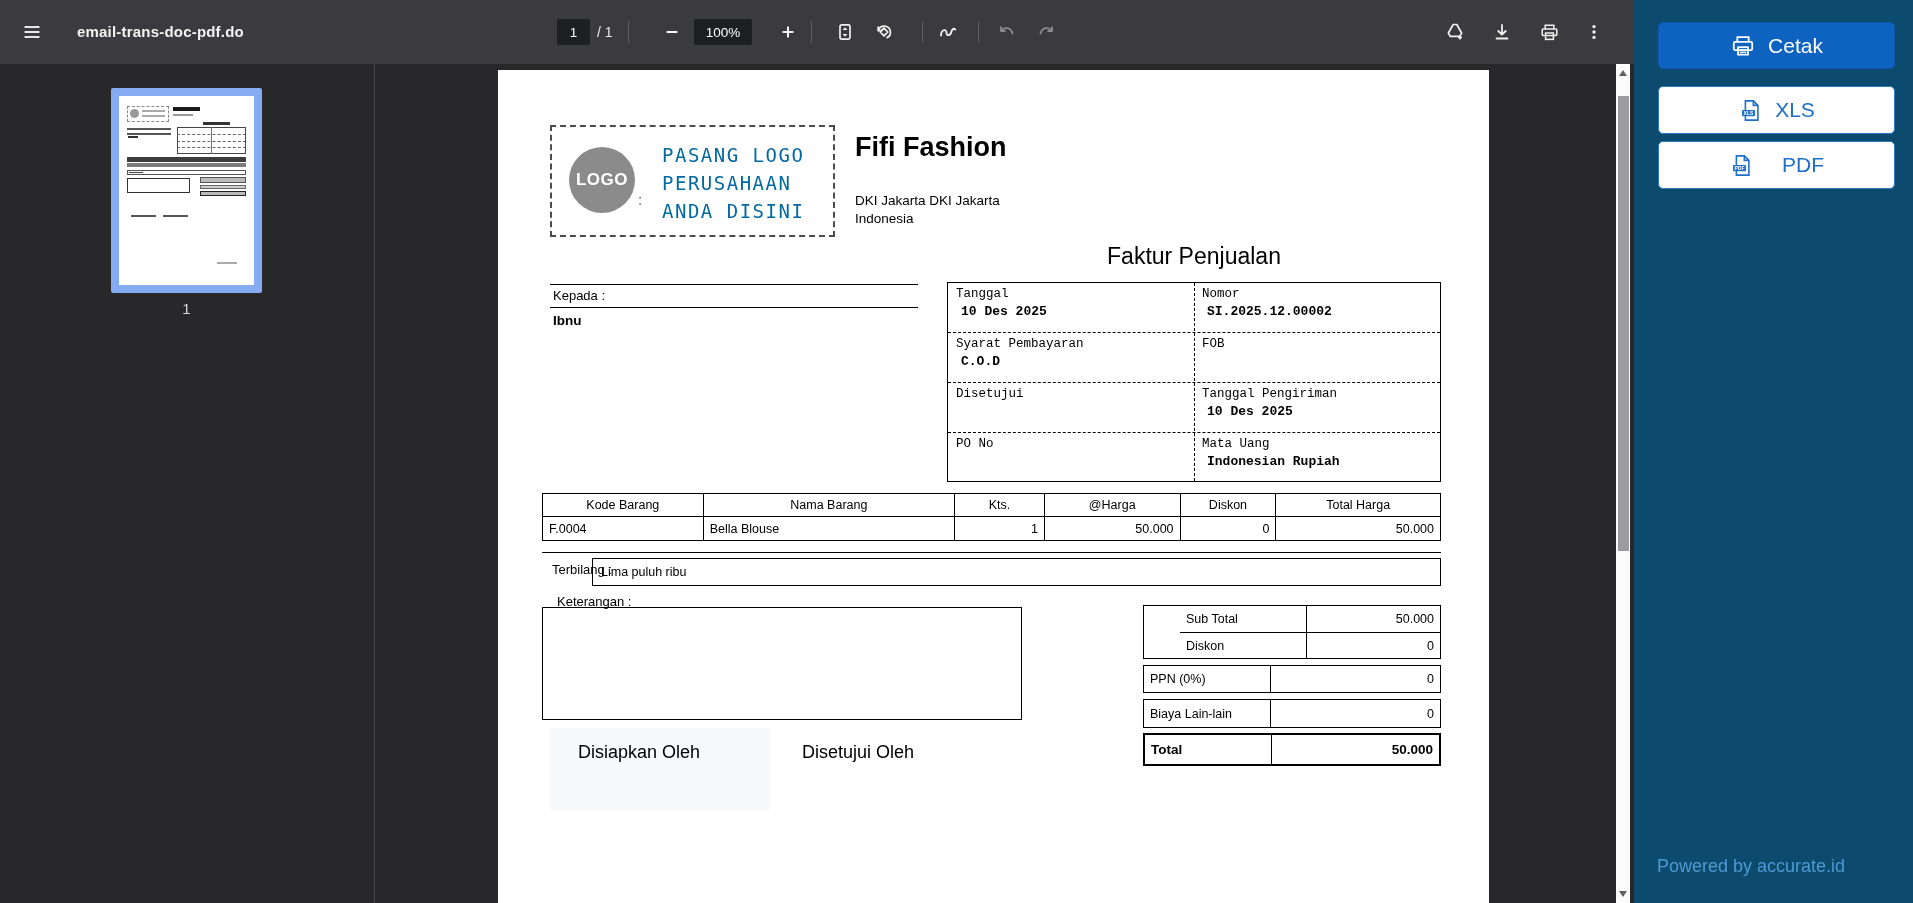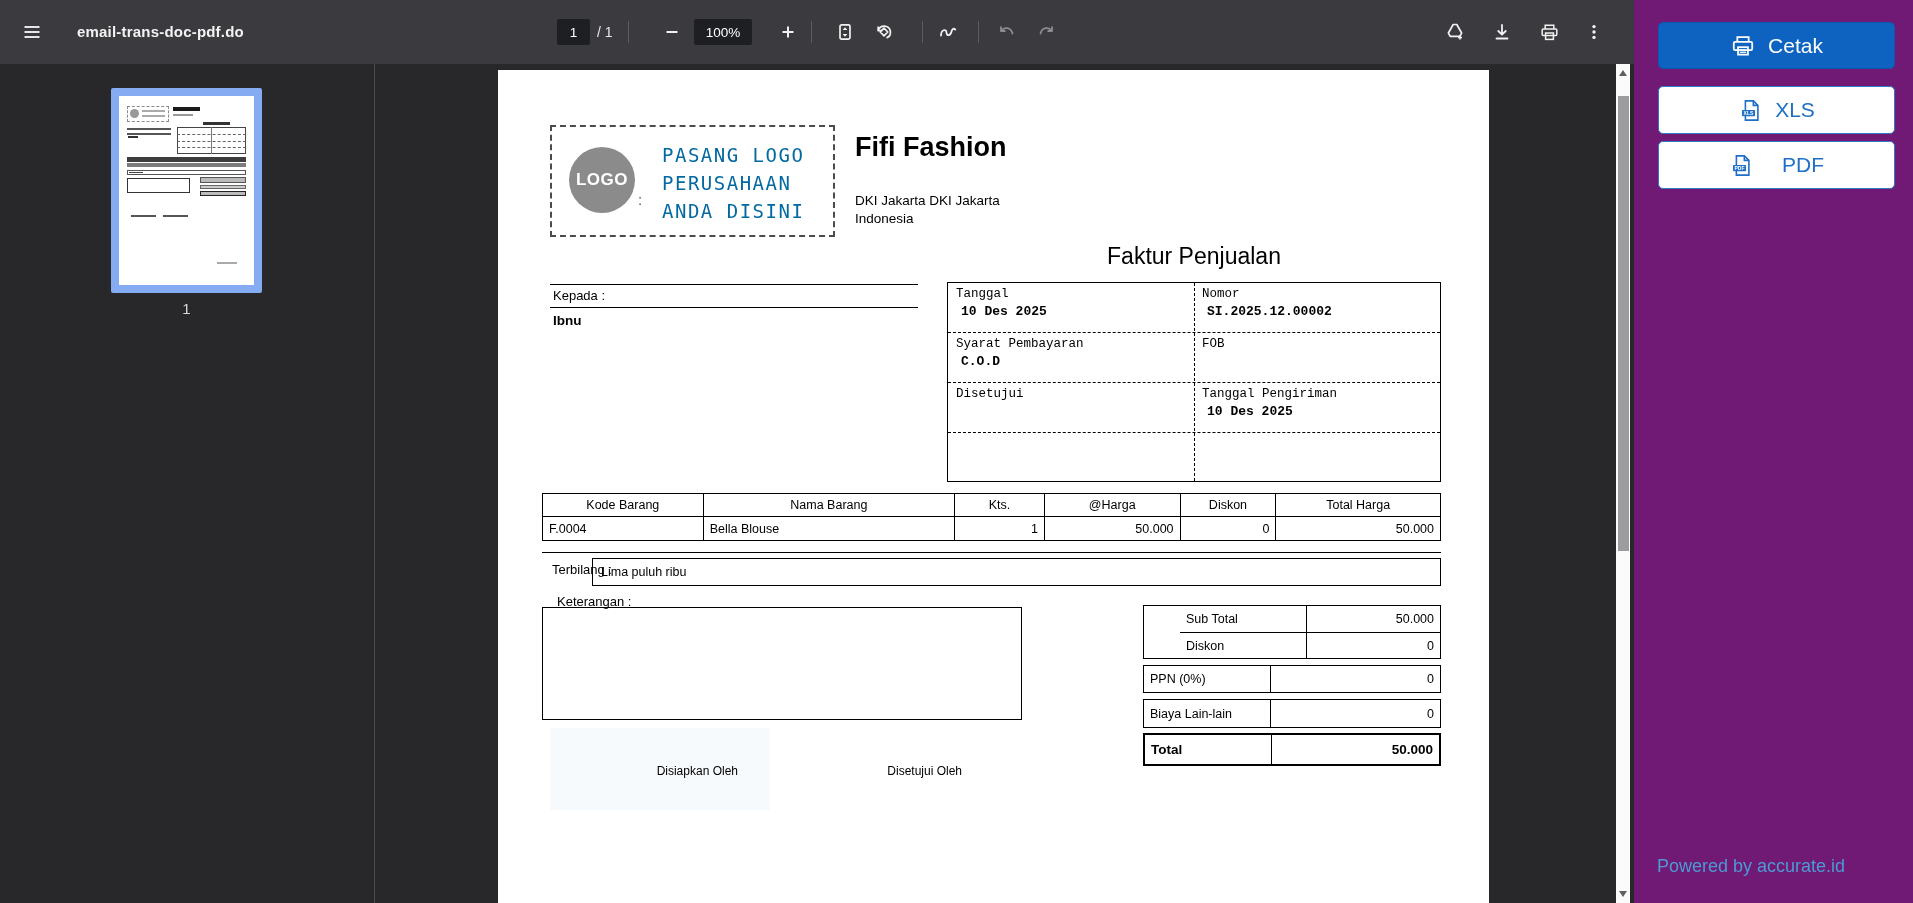--- a/index.html
+++ b/index.html
@@ -75,24 +75,24 @@
   #keterangan-box { left:44px; top:537px; width:480px; height:113px; border:1.7px solid #000; }
 
   .tot-block { left:645px; width:298px; border:1.4px solid #000; position:absolute; font-size:12.5px; }
   .tot-row { position:relative; display:flex; height:100%; }
   .tot-row .lbl { width:127px; border-right:1.3px solid #000; display:flex; align-items:center; padding-left:6px; }
   .tot-row .val { flex:1; display:flex; align-items:center; justify-content:flex-end; padding-right:6px; }
   .tot-r { height:26px; } .tot-r + .tot-r { border-top:1.3px solid #000; }
   #tot-total { top:663px; height:33px; border:2.6px solid #000; font-weight:bold; font-size:13.5px; }
 
   #sig-shade { left:52px; top:658px; width:220px; height:82px; background:rgba(240,245,252,.55); }
-  .sig { top:694px; width:160px; text-align:right; font-size:12px; position:absolute; }
+  .sig { top:672px; width:160px; text-align:left; font-size:18px; position:absolute; }
 
   
-  #panel { left:1634px; top:0; width:279px; height:903px; background:#701a75; }
+  #panel { left:1634px; top:0; width:279px; height:903px; background:#0c4a6e; }
   .pbtn { left:24px; width:237px; border-radius:5px; display:flex; align-items:center; justify-content:center;
     gap:12px; font-size:21px; cursor:pointer; position:absolute; }
   #btn-cetak { top:22px; height:47px; background:#0f63c0; color:#fff; border:1.5px solid #0d58ab; }
   .pbtn.outline { background:#fff; border:1.5px solid #2e7ac7; color:#1e6fc5; }
   #btn-xls { top:86px; height:48px; }
   #btn-pdf { top:141px; height:48px;gap:28px; }
   #powered { left:23px; top:856px; font-size:18px; color:#4d99d3; cursor:pointer; }
 
   svg { display:block; }
 </style>
@@ -273,20 +273,26 @@
         <div class="cell-value cv-l">C.O.D</div>
         <div class="cell-label cl-r">FOB</div>
         <div class="cell-value cv-r"></div>
       </div>
       <div class="info-row sep" style="top:100px;">
         <div class="cell-label cl-l">Disetujui</div>
         <div class="cell-value cv-l"></div>
         <div class="cell-label cl-r">Tanggal Pengiriman</div>
         <div class="cell-value cv-r">10 Des 2025</div>
       </div>
+      <div class="info-row" style="top:150px;">
+        <div class="cell-label cl-l">PO No</div>
+        <div class="cell-value cv-l"></div>
+        <div class="cell-label cl-r">Mata Uang</div>
+        <div class="cell-value cv-r">Indonesian Rupiah</div>
+      </div>
     </div>
 
     <div id="items-table" class="abs">
       <div class="it-row hdr">
         <div class="it-cell c0 t-c">Kode Barang</div>
         <div class="it-cell c1 t-c">Nama Barang</div>
         <div class="it-cell c2 t-c">Kts.</div>
         <div class="it-cell c3 t-c">@Harga</div>
         <div class="it-cell c4 t-c">Diskon</div>
         <div class="it-cell c5 t-c">Total Harga</div>

